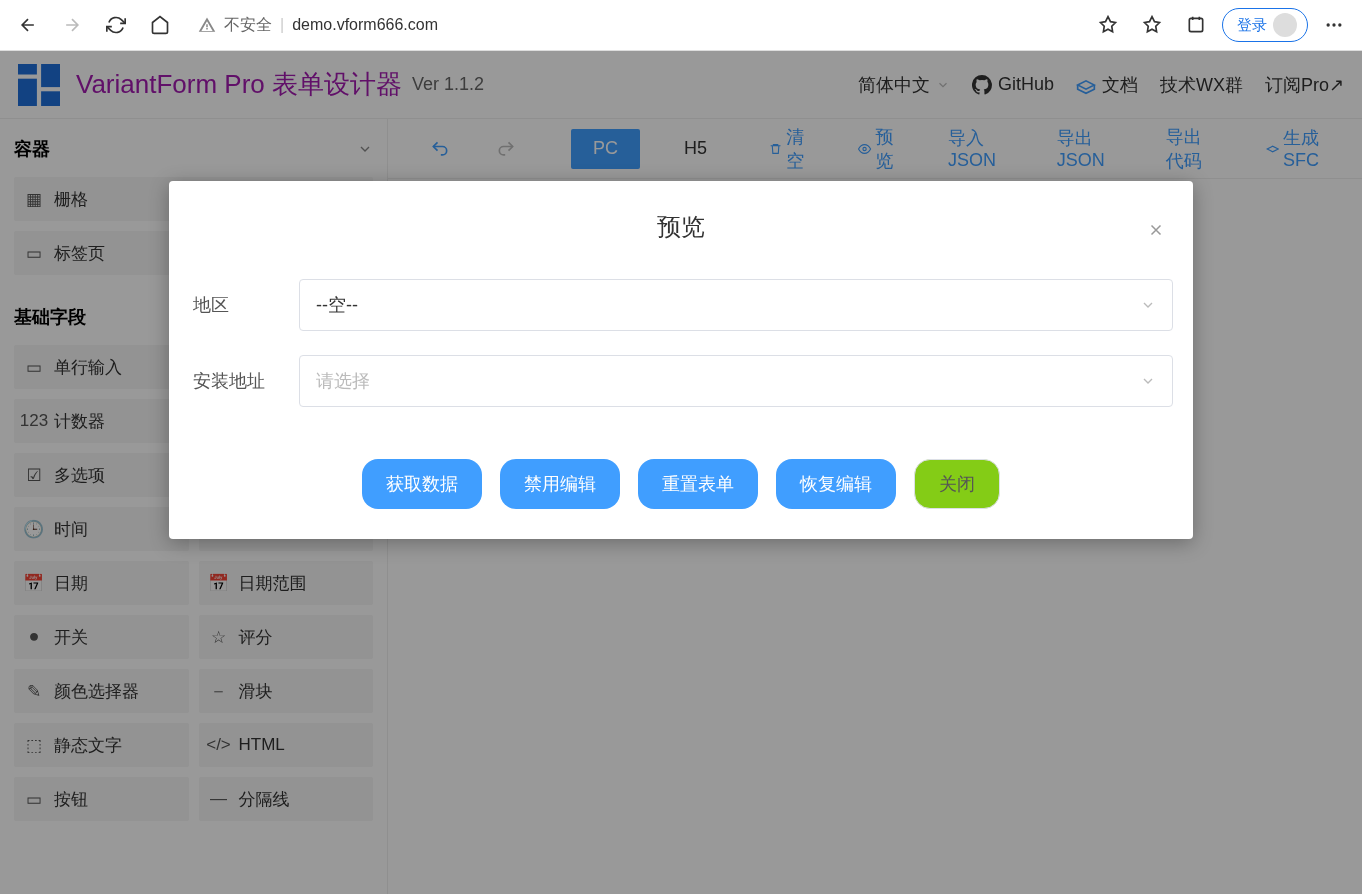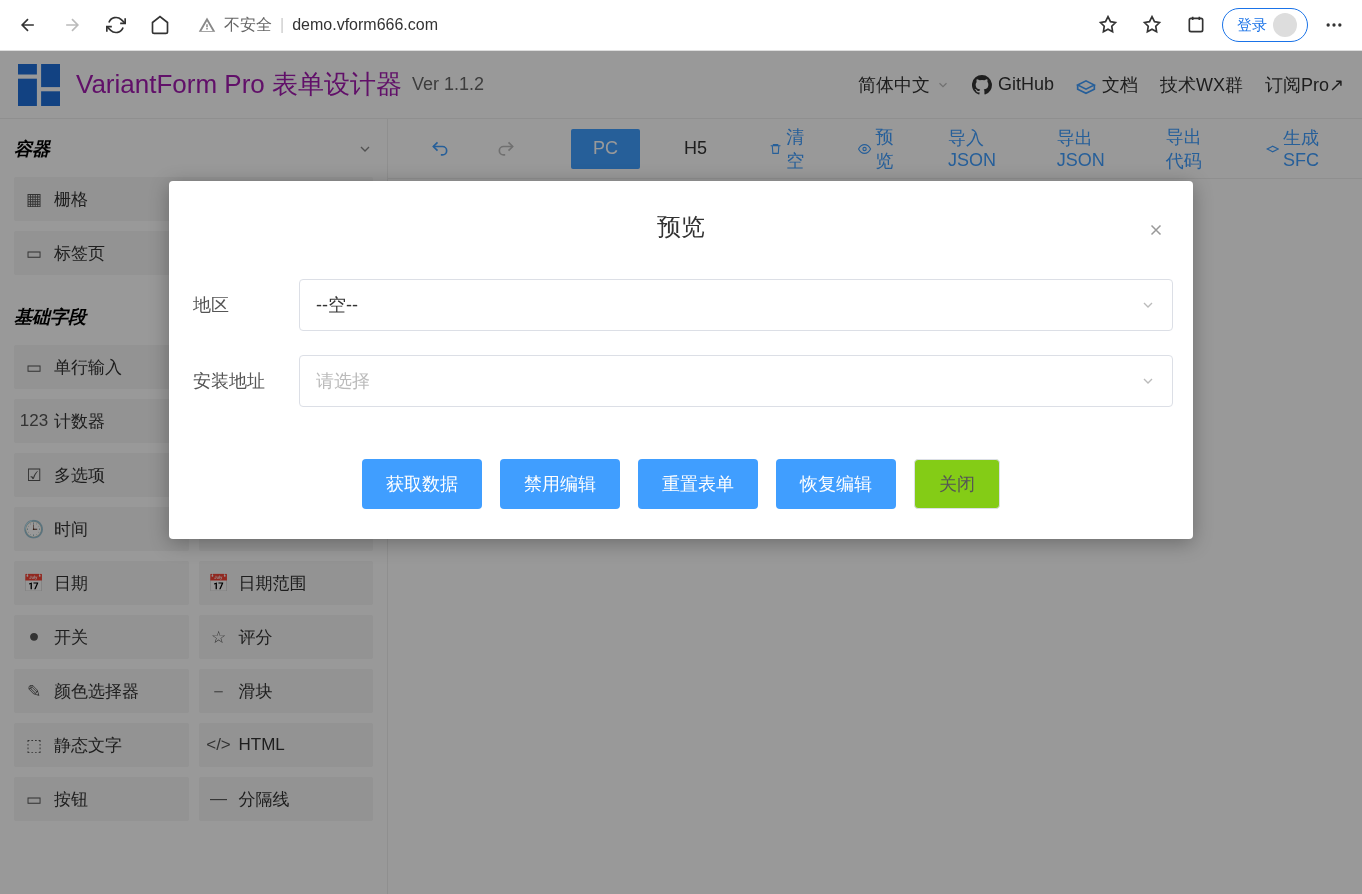--- a/index.html
+++ b/index.html
@@ -22,21 +22,21 @@
 .logo { width: 42px; height: 42px; margin-right: 16px; }
 .logo svg { width: 100%; height: 100%; }
 .app-title { font-size: 26px; font-weight: 500; color: #a21caf; }
 .app-ver { font-size: 18px; color: #666; margin-left: 10px; }
 .spacer { flex: 1; }
 .hnav { display: flex; align-items: center; gap: 22px; font-size: 18px; color: #333; text-align: center; }
 .hnav-item { display: flex; align-items: center; gap: 6px; cursor: pointer; }
 
 .app-body { display: flex; height: calc(100% - 68px); }
 .sidebar { width: 388px; border-right: 1px solid #eee; overflow: hidden; padding: 8px 14px; }
-.sec-head { display: flex; align-items: center; justify-content: space-between; font-size: 18px; font-weight: 700; font-style: italic; padding: 10px 0 16px; }
+.sec-head { display: flex; align-items: center; justify-content: space-between; font-size: 18px; font-weight: 700; padding: 10px 0 16px; }
 .widget-grid { display: grid; grid-template-columns: 1fr 1fr; gap: 10px; }
 .widget { background: #f5f5f5; height: 44px; display: flex; align-items: center; gap: 10px; padding: 0 10px; font-size: 17px; color: #333; border-radius: 2px; cursor: move; }
 .widget .wi { width: 20px; height: 20px; display: flex; align-items: center; justify-content: center; color: #555; }
 .widget.full { grid-column: 1 / -1; }
 
 .canvas { flex: 1; display: flex; flex-direction: column; }
 .toolbar { height: 60px; display: flex; align-items: center; padding: 0 14px; border-bottom: 1px solid #eee; gap: 6px; }
 .tbtn { padding: 0 12px; height: 40px; display: flex; align-items: center; border-radius: 2px; color: #409eff; font-size: 18px; cursor: pointer; gap: 4px; margin-left: 16px; }
 .tbtn.seg { background: #409eff; color: #fff; padding: 0 22px; }
 .tbtn.seg2 { color: #333; padding: 0 22px; }
@@ -44,21 +44,21 @@
 
 .overlay { position: absolute; inset: 0; background: rgba(0,0,0,0.4); display: flex; align-items: flex-start; justify-content: center; padding-top: 130px; }
 .dialog { width: 1024px; background: #fff; border-radius: 4px; box-shadow: 0 4px 20px rgba(0,0,0,0.3); padding: 20px 0 30px; position: relative; }
 .dlg-title { text-align: center; font-size: 24px; color: #333; padding: 10px 0 24px; }
 .dlg-close { position: absolute; top: 40px; right: 28px; color: #999; cursor: pointer; font-size: 18px; }
 .form-row { display: flex; align-items: center; padding: 12px 20px; }
 .form-label { width: 110px; font-size: 18px; color: #555; padding-left: 4px; }
 .form-sel { flex: 1; height: 52px; border: 1px solid #dcdfe6; border-radius: 4px; display: flex; align-items: center; justify-content: space-between; padding: 0 16px; font-size: 18px; color: #333; cursor: pointer; }
 .form-sel.ph { color: #bbb; }
 .dlg-actions { display: flex; justify-content: center; gap: 18px; padding-top: 40px; }
-.dbtn { height: 50px; padding: 0 24px; border-radius: 4px; font-size: 18px; display: flex; align-items: center; cursor: pointer; border: none; }
+.dbtn { height: 50px; padding: 0 24px; border-radius: 16px; font-size: 18px; display: flex; align-items: center; cursor: pointer; border: none; }
 .dbtn.pri { background: #409eff; color: #fff; }
 .dbtn.def { background: #84cc16; color: #555; border: 1px solid #dcdfe6; }
 
 svg { display: block; }
 .chev { color: #bbb; }
 </style>
 </head>
 <body>
 
 <div class="browser-bar">

